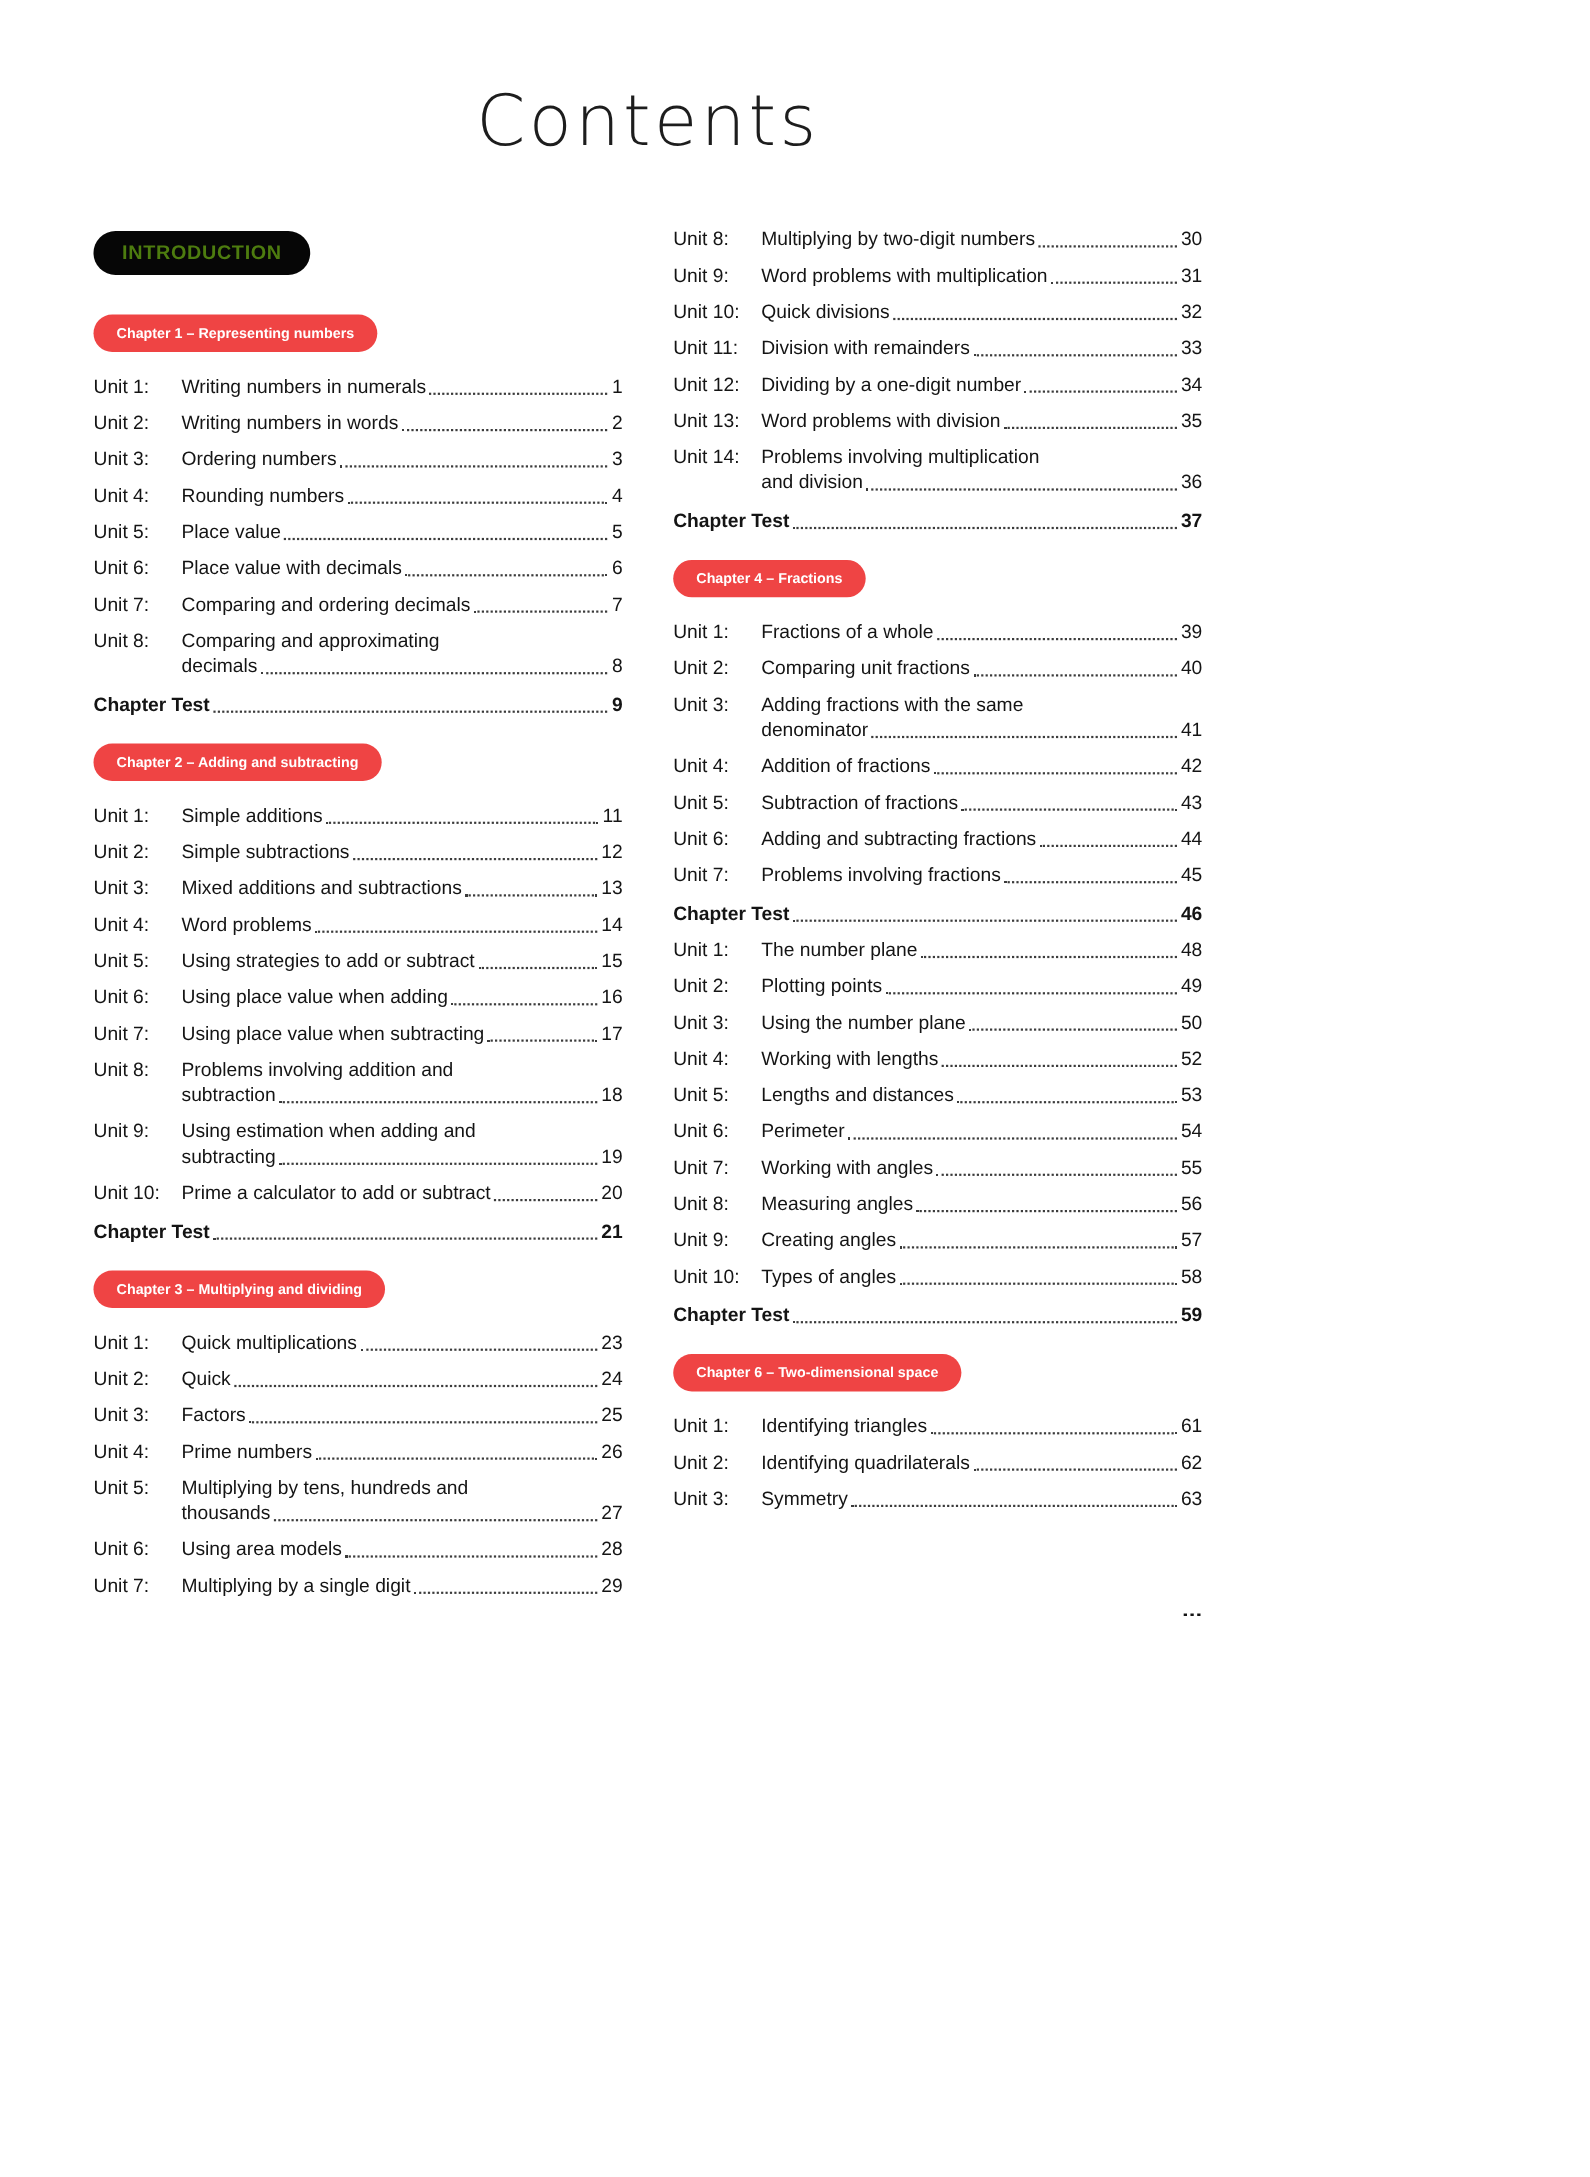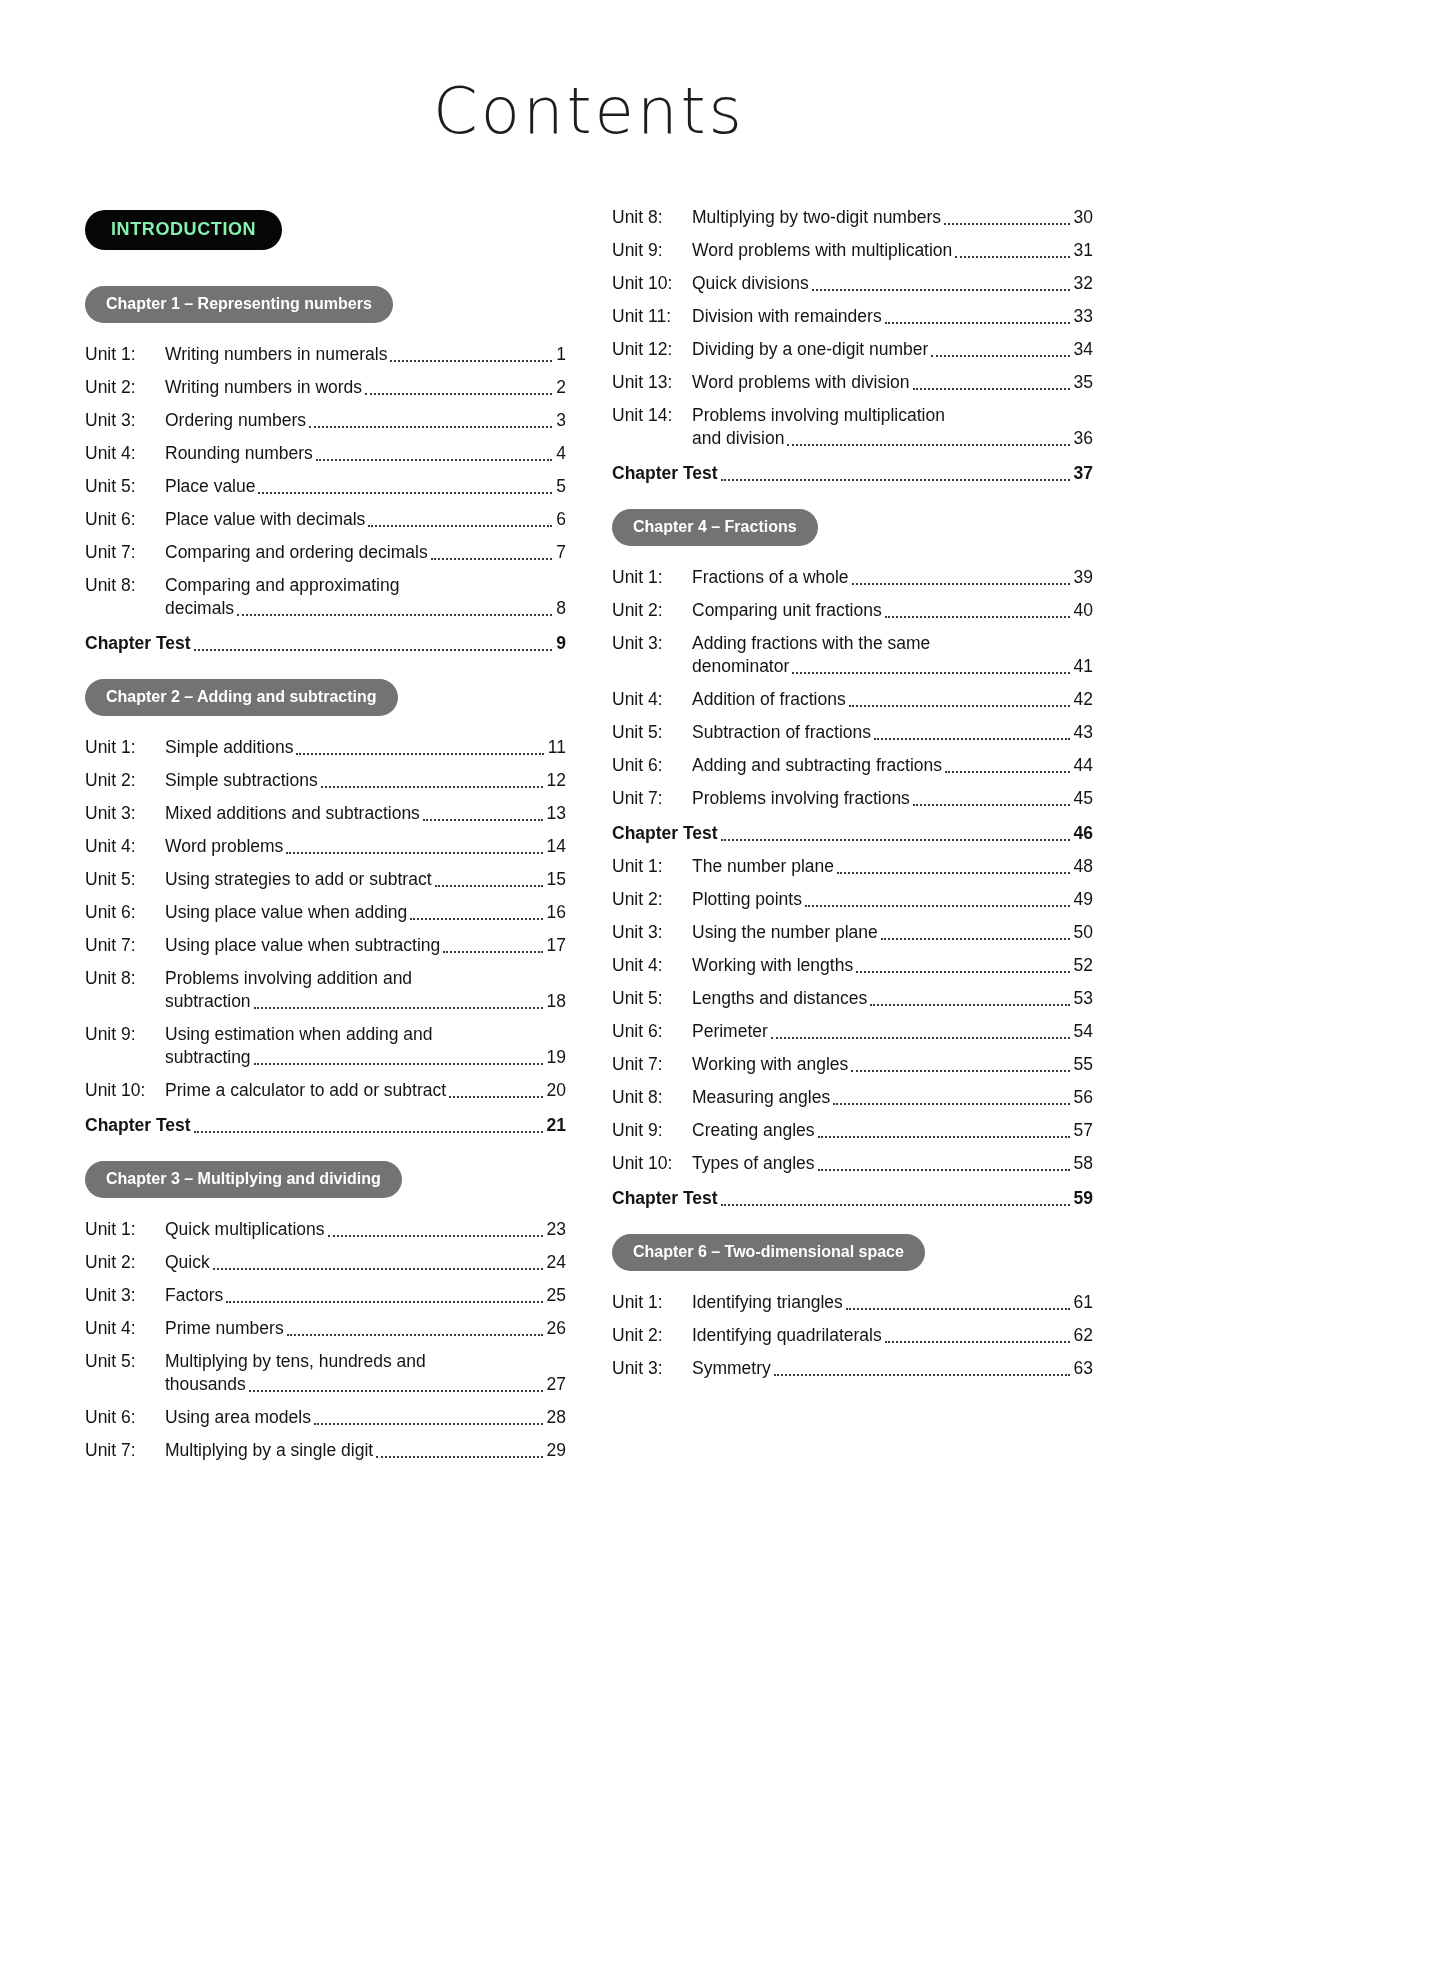--- a/index.html
+++ b/index.html
@@ -26,34 +26,34 @@
     font-family: "DejaVu Sans", "Liberation Sans", sans-serif;
   }
   .columns {
     display: flex;
     gap: 46px;
     align-items: flex-start;
   }
   .col { flex: 1; min-width: 0; }
   .badge {
     background: #060606;
-    color: #86efac;
+    color: #4d7c0f;
     font-weight: 700;
     font-size: 18px;
     letter-spacing: 0.6px;
     padding: 9px 26px 10px;
     border-radius: 22px;
     width: fit-content;
     margin: 4px 0 36px;
   }
   .chapter-pill {
-    background: #737373;
+    background: #ef4444;
     color: #ffffff;
     font-weight: 700;
-    font-size: 16px;
+    font-size: 13px;
     padding: 9px 21px 10px;
     border-radius: 20px;
     width: fit-content;
     margin: 24px 0 20px;
   }
   .col .chapter-pill:first-child { margin-top: 4px; }
   .toc-entry {
     font-size: 17.5px;
     line-height: 23px;
     margin-bottom: 10px;

